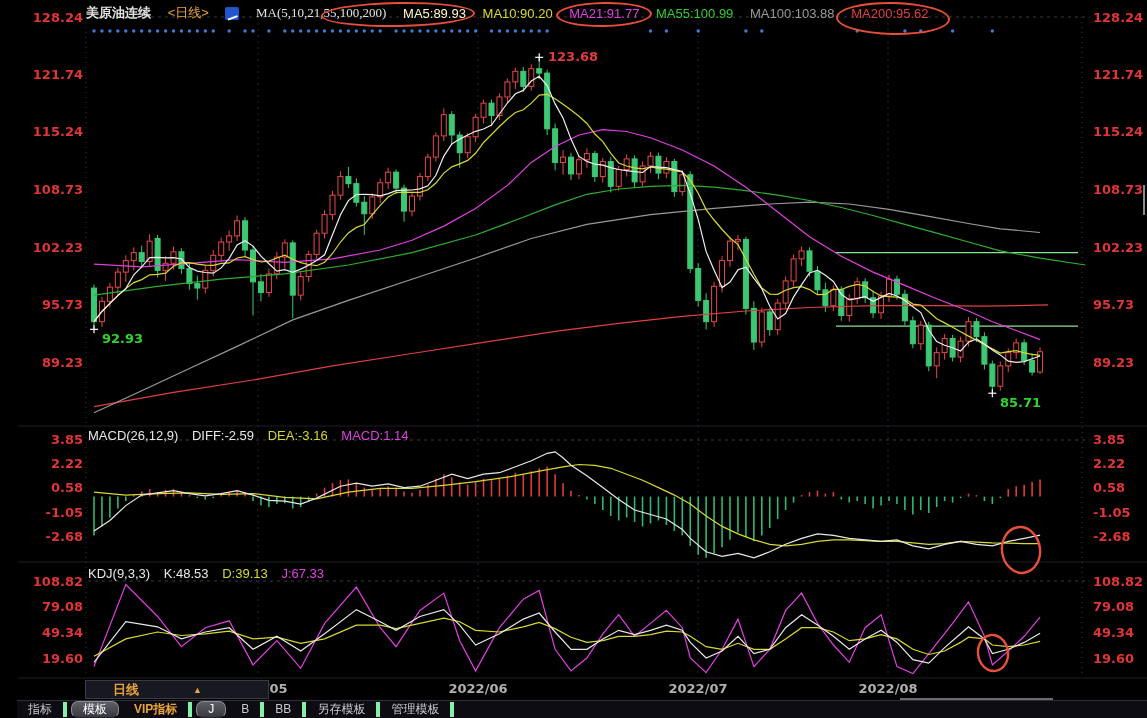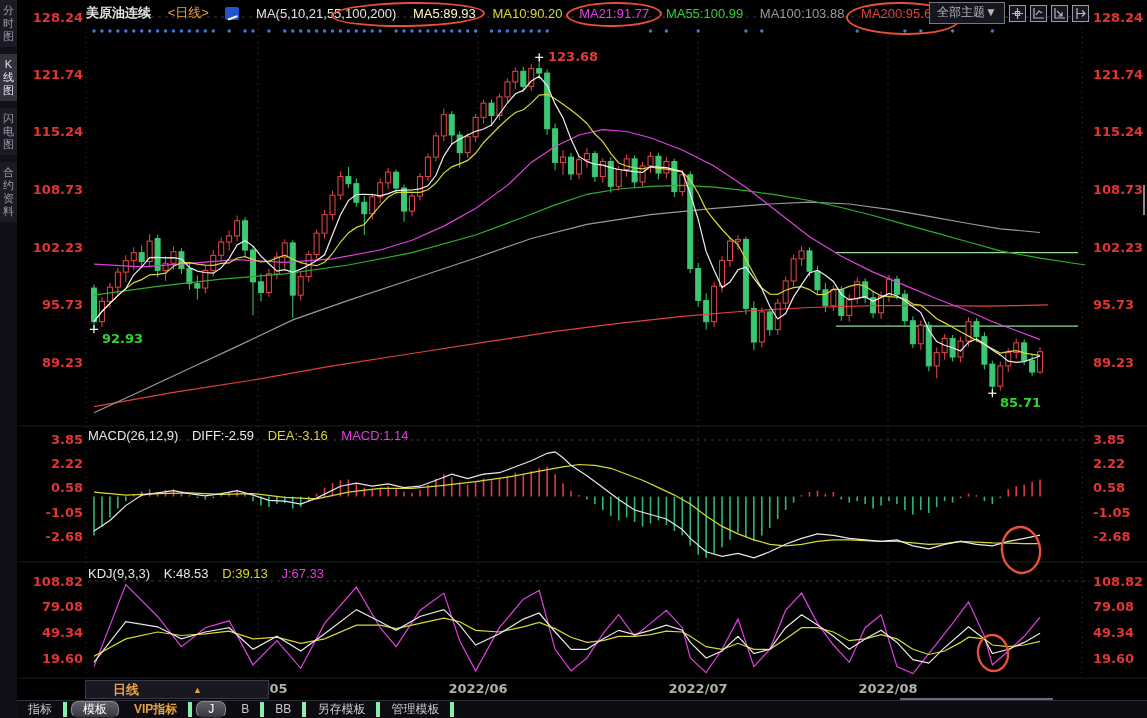--- a/index.html
+++ b/index.html
@@ -17,21 +17,21 @@
 
   
   .legend{position:absolute;left:86px;top:4px;z-index:4;white-space:nowrap;font-size:13px;}
   .legend span{margin-right:13px;vertical-align:middle;}
   .sym{color:#e2e2e2;font-weight:bold;}
   .period{color:#e8a33d;}
   .chart-ico{display:inline-block;width:14px;height:13px;background:#2255cc;border-radius:2px;
              position:relative;margin-right:10px;}
   .chart-ico::after{content:"";position:absolute;left:2px;top:6px;width:10px;height:4px;
              border-bottom:2px solid #fff;transform:rotate(-20deg);}
-  .ma-group{color:#e2e2e2;}
+  .ma-group{color:#e2e2e2;font-family:Liberation Serif, serif;}
   .circled{position:relative;display:inline-block;}
   .circled::after{content:"";position:absolute;border:2px solid #e84f38;border-radius:50%;pointer-events:none;}
   .c-wide::after{top:-4px;bottom:-6px;left:-82px;right:-9px;transform:rotate(-1deg);}
   .c-normal::after{top:-4px;bottom:-6px;left:-13px;right:-13px;transform:rotate(-1deg);}
   .c-big::after{top:-4px;bottom:-14px;left:-15px;right:-22px;transform:rotate(1deg);}
 
   
   .topright{position:absolute;right:58px;top:2px;z-index:4;display:flex;align-items:center;gap:4px;}
   .theme-btn{border:1px solid #787880;color:#b8b8c0;background:#16161e;font-size:12px;
              padding:1px 7px 2px 7px;cursor:pointer;}
@@ -57,26 +57,20 @@
   .btab{color:#c8c8cc;padding:0 11px;border-right:4px solid #86efac;cursor:pointer;line-height:15px;}
   .btab.raised{background:linear-gradient(#5e5e68,#383840);border:1px solid #8a8a92;
                border-bottom-color:#222;color:#fff;margin:0 4px;border-radius:7px;}
   .btab.vip{color:#e8a33d;font-weight:bold;}
 </style>
 </head>
 <body>
 
 <div class="app">
 
-  <div class="sidebar">
-    <div class="side-item">分时图</div>
-    <div class="side-item active">K线图</div>
-    <div class="side-item">闪电图</div>
-    <div class="side-item">合约资料</div>
-  </div>
 
   <svg id="chart" width="1147" height="718">
       <line x1="88" y1="17" x2="1090" y2="17" stroke="#3a3a42" stroke-dasharray="3,4" stroke-width="1"></line>
       <line x1="88" y1="440" x2="1090" y2="440" stroke="#3a3a42" stroke-dasharray="3,4" stroke-width="1"></line>
       <line x1="88" y1="581" x2="1090" y2="581" stroke="#3a3a42" stroke-dasharray="3,4" stroke-width="1"></line>
       <line x1="18" y1="426" x2="1147" y2="426" stroke="#1f1f26" stroke-width="1"></line>
       <line x1="18" y1="562" x2="1147" y2="562" stroke="#1f1f26" stroke-width="1"></line>
       <line x1="18" y1="678" x2="1147" y2="678" stroke="#1f1f26" stroke-width="1"></line>
       <line x1="258" y1="17" x2="258" y2="676" stroke="#26262f" stroke-dasharray="2,4" stroke-width="1"></line>
       <text x="258" y="693" text-anchor="middle" font-size="13" font-weight="bold" fill="#b0b0b0">2022/05</text>
@@ -576,43 +570,20 @@
     <span class="chart-ico"></span>
     <span class="ma-group">MA(5,10,21,55,100,200)</span>
     <span class="ma-item circled c-wide" style="color: #fef9c3;">MA5:89.93</span>
     <span class="ma-item" style="color: rgb(216, 216, 50);">MA10:90.20</span>
     <span class="ma-item circled c-normal" style="color: rgb(224, 64, 224);">MA21:91.77</span>
     <span class="ma-item" style="color: rgb(51, 204, 51);">MA55:100.99</span>
     <span class="ma-item" style="color: rgb(153, 153, 153);">MA100:103.88</span>
     <span class="ma-item circled c-big" style="color: rgb(224, 64, 64);">MA200:95.62</span>
   </div>
 
-  <div class="topright">
-    <button class="theme-btn">全部主题▼</button>
-    <span class="tool-ico">
-      <svg width="11" height="11">
-          <path d="M5.5 0v11M0 5.5h11M3.5 3.5h4v4h-4z" stroke="#b8b8c0" fill="none" stroke-width="1.2"></path>
-        </svg>
-    </span>
-    <span class="tool-ico">
-      <svg width="11" height="11">
-          <path d="M1 0v10h10M3 7l3-4 3 2" stroke="#b8b8c0" fill="none" stroke-width="1.2"></path>
-        </svg>
-    </span>
-    <span class="tool-ico">
-      <svg width="11" height="11">
-          <path d="M1 0v10h10M3 3l5 5M8 4v4H4" stroke="#b8b8c0" fill="none" stroke-width="1.2"></path>
-        </svg>
-    </span>
-    <span class="tool-ico">
-      <svg width="11" height="11">
-          <path d="M2 0v11M2 5.5h8M7 2.5l3 3-3 3" stroke="#b8b8c0" fill="none" stroke-width="1.2"></path>
-        </svg>
-    </span>
-  </div>
 
   <div class="ind-header" style="top:428px;">
     <span class="w">MACD(26,12,9)</span>
     <span class="w">DIFF:-2.59</span>
     <span class="y">DEA:-3.16</span>
     <span class="m">MACD:1.14</span>
   </div>
 
   <div class="ind-header" style="top:566px;">
     <span class="w">KDJ(9,3,3)</span>

